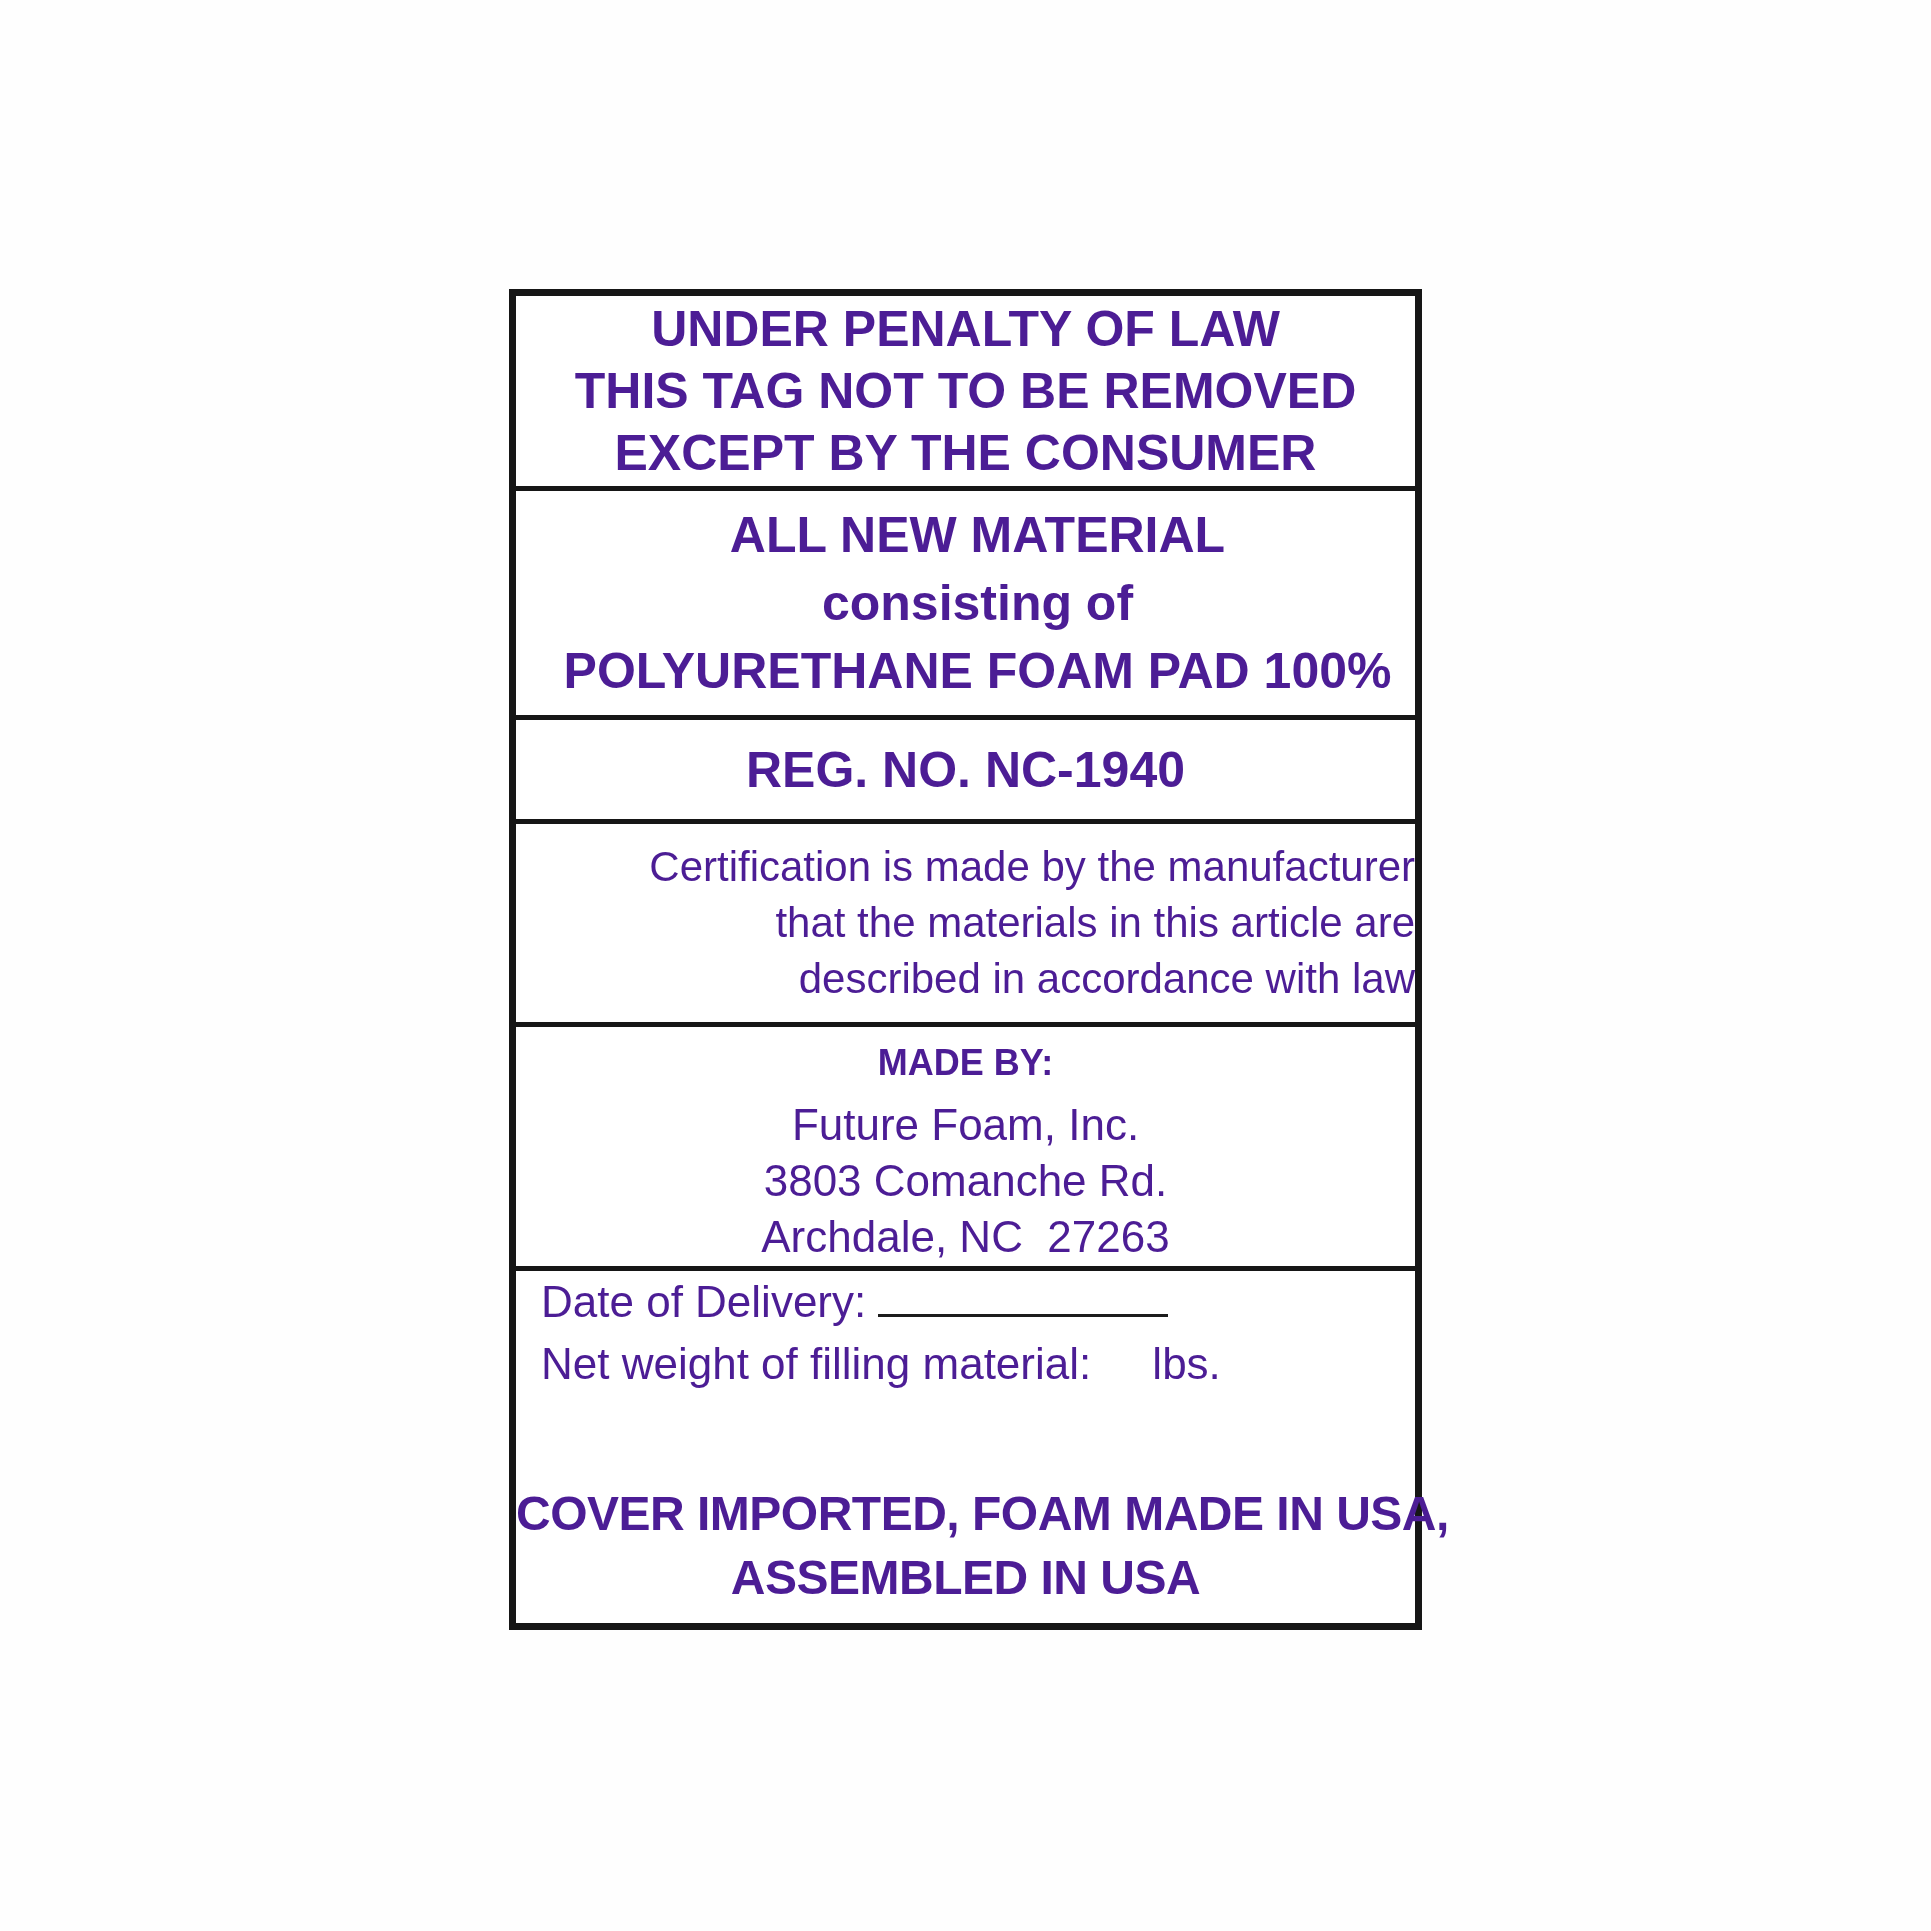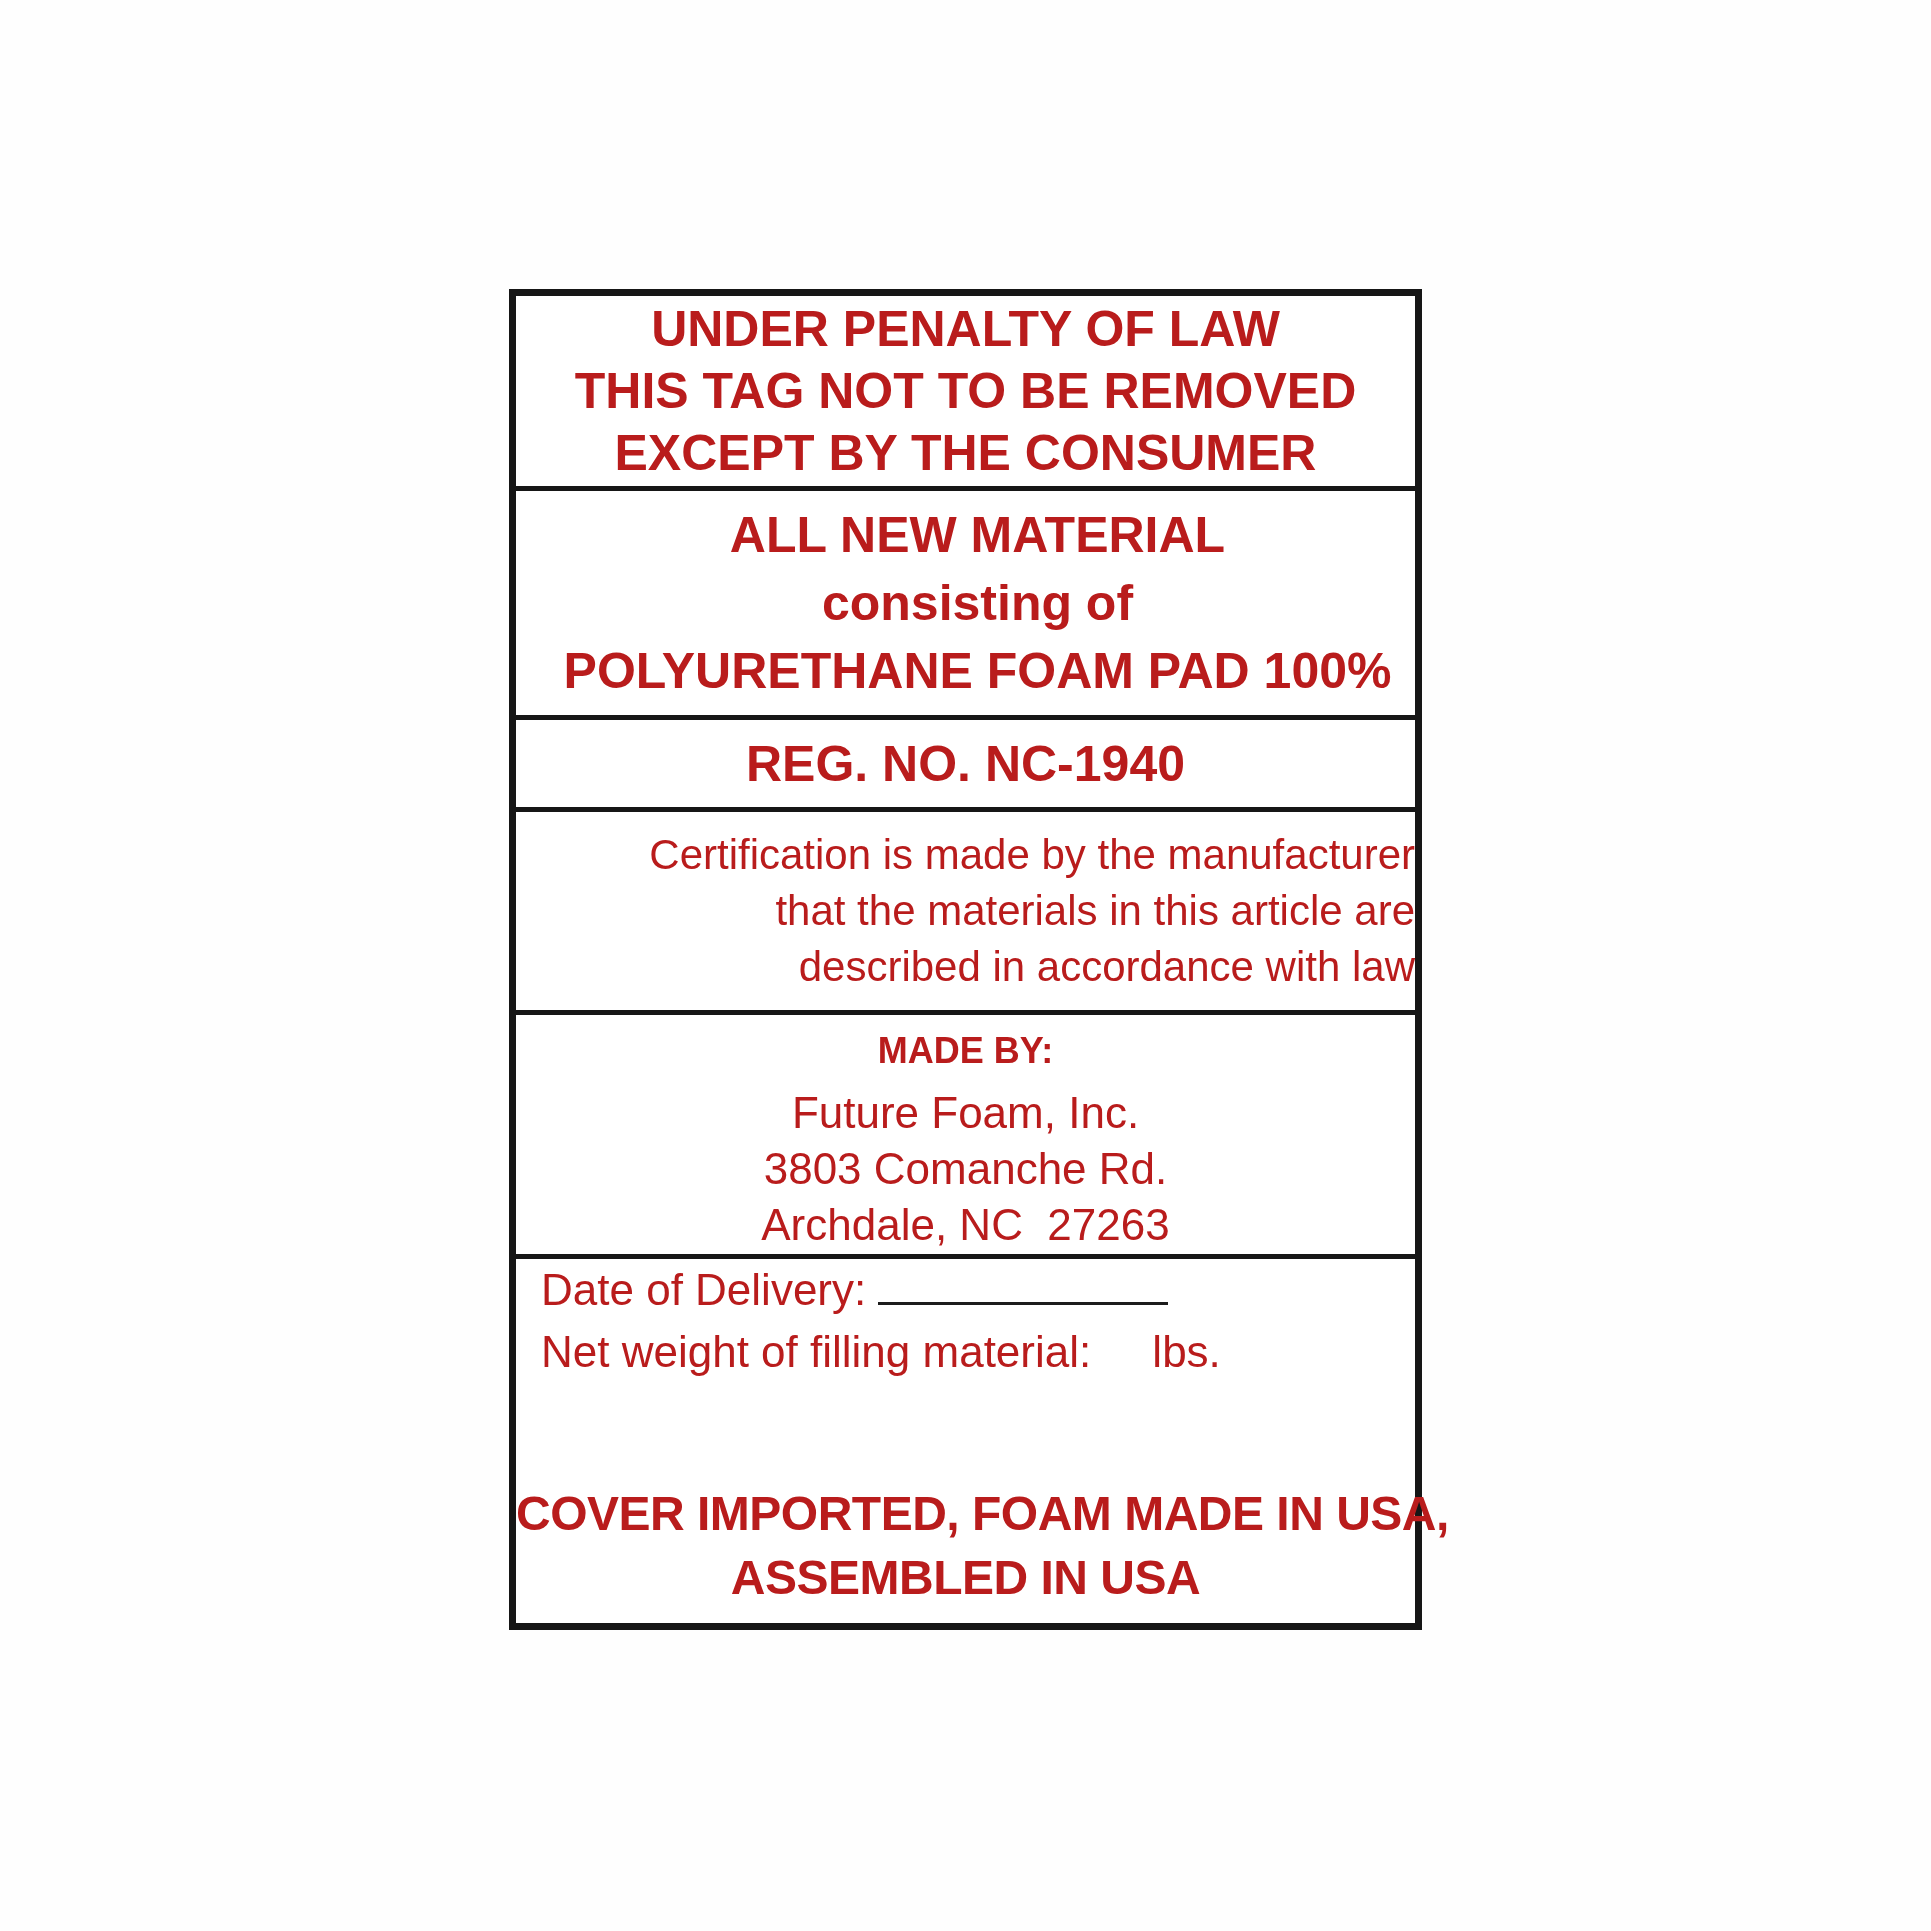--- a/index.html
+++ b/index.html
@@ -6,21 +6,21 @@
     margin: 0;
     padding: 0;
     background: #ffffff;
   }
   .canvas {
     position: relative;
     width: 1931px;
     height: 1931px;
     background: #fefefe;
     font-family: "Liberation Sans", "DejaVu Sans", sans-serif;
-    color: #b91c1c;
+    color: #4c1d95;
   }
   .law-tag {
     position: absolute;
     left: 509px;
     top: 289px;
     width: 913px;
     height: 1341px;
     box-sizing: border-box;
     border: 7.7px solid #161616;
     background: #ffffff;
@@ -30,21 +30,21 @@
   .section {
     box-sizing: border-box;
     border-bottom: 5.8px solid #161616;
     display: flex;
     flex-direction: column;
     justify-content: center;
     text-align: center;
   }
   .s1 { height: 195px; }
   .s2 { height: 229px; }
-  .s3 { height: 92px; }
+  .s3 { height: 104px; }
   .s4 { height: 203px; text-align: right; }
   .s5 { height: 244px; }
   .s6 {
     flex: 1;
     border-bottom: none;
     text-align: left;
     display: flex;
     flex-direction: column;
     justify-content: flex-start;
   }

